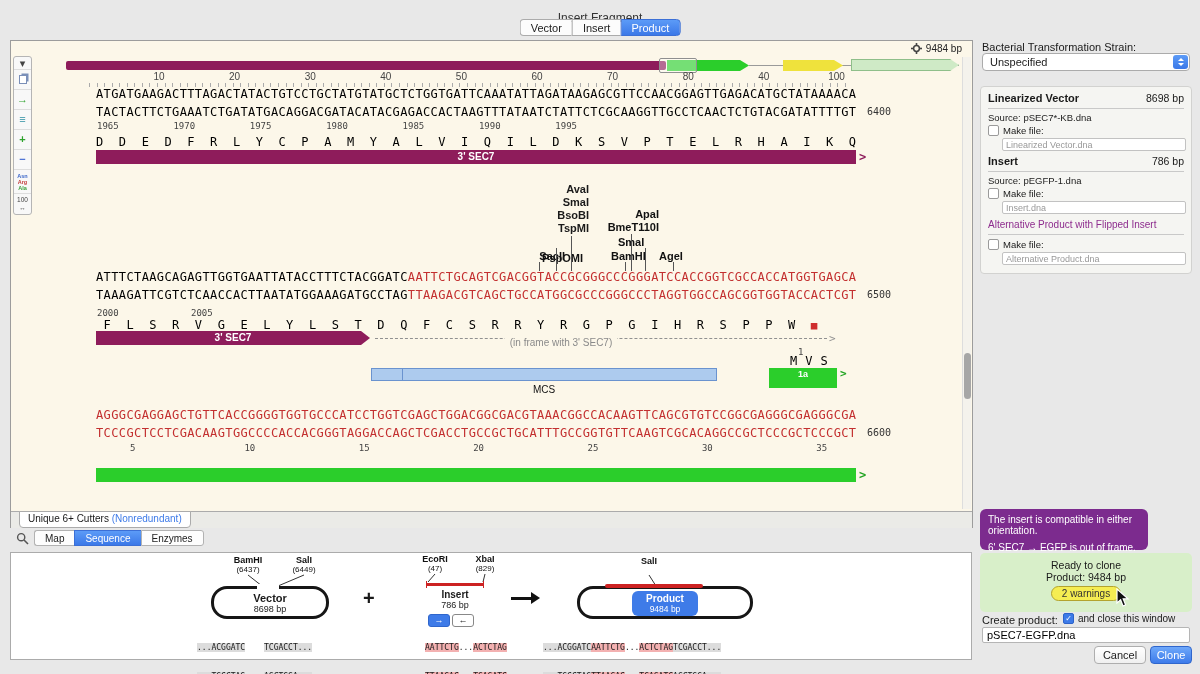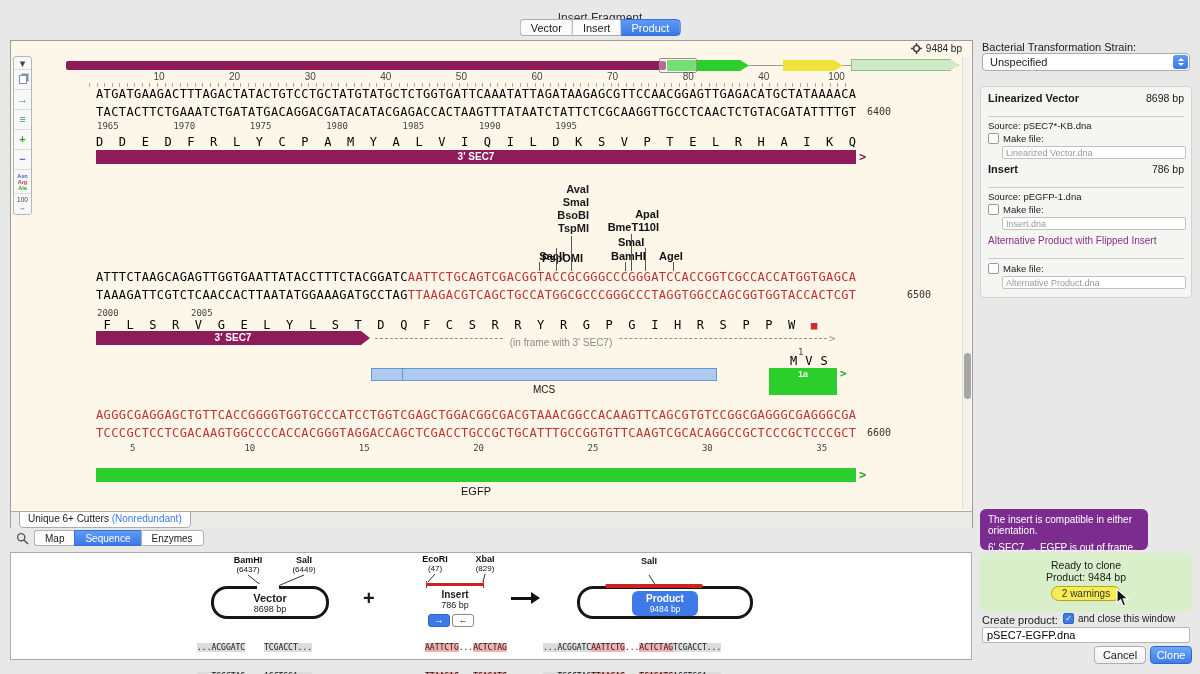--- a/index.html
+++ b/index.html
@@ -36,21 +36,21 @@
 .poscell3{width:114.4px;flex:none;}
 .toolbox{left:13px;top:56px;width:19px;background:#F8F8F8;border:1px solid #B5B5B5;border-radius:3px;}
 .tool{width:100%;border-bottom:1px solid #DDD;text-align:center;font-size:11px;line-height:19px;height:20px;color:#444;overflow:hidden;}
 .tool:last-child{border-bottom:none;}
 .copy-ic{display:inline-block;width:8px;height:9px;border:1px solid #7A8FB8;background:#FFF;box-shadow:2px -2px 0 -0.5px #7A8FB8;margin-top:5px;}
 .aa3{height:24px;line-height:5px;padding-top:3px;}
 .aa3 div{font-size:5.5px;line-height:6px;font-weight:bold;}
 .numtool{height:20px;line-height:8px;padding-top:2px;}
 .numtool div{font-size:6.5px;line-height:8px;}
 .groupbox{background:#F5F5F2;border:1px solid #D2D2D0;border-radius:4px;padding:5px 7px;width:212px;}
-.gb-hdr{display:flex;justify-content:space-between;align-items:baseline;border-bottom:1px solid #C9C9C9;padding-bottom:12px;}
+.gb-hdr{display:flex;justify-content:space-between;align-items:baseline;border-bottom:1px solid #C9C9C9;padding-bottom:4px;}
 .gb-title{font-size:11px;font-weight:bold;}
 .gb-size{font-size:10.5px;}
 .gb-alt-title{font-size:10px;color:#8E2D8E;}
 .gb-src{font-size:9.5px;margin:3px 0 1px;color:#222;}
 .gb-make{display:flex;align-items:center;gap:4px;font-size:9.5px;margin:2px 0;}
 .gb-input{display:block;width:184px;margin:1px 0 3px 14px;height:13px;font-size:9px;color:#999;border:1px solid #C2C2C2;border-radius:2px;background:#FFF;padding:0 3px;font-family:inherit;}
 .cb{width:11px;height:11px;border:1px solid #9A9A9A;background:#FFF;border-radius:2px;display:inline-flex;align-items:center;justify-content:center;font-size:8px;color:transparent;flex:none;}
 .cb.checked{background:#3E7BE8;border-color:#2E63C9;color:#FFF;}
 .warnpill{margin-top:3px;padding:1px 10px;background:#F5ED52;border:1px solid #B3A32E;border-radius:9px;font-size:10px;font-family:inherit;color:#333;}
 .btn{border:1px solid #AEAEAE;background:linear-gradient(#FFFFFF,#F0F0F0);border-radius:4px;font-size:11px;font-family:inherit;color:#222;}
@@ -142,54 +142,53 @@
   <div class="vline" style="left:560px;top:195px;height:35px;"></div>
   <div class="vline" style="left:620px;top:193px;height:37px;"></div>
   <div class="vline" style="left:545px;top:207px;height:23px;"></div>
   <div class="vline" style="left:634px;top:207px;height:23px;"></div>
   <div class="vline" style="left:528px;top:221px;height:9px;"></div>
   <div class="vline" style="left:614px;top:221px;height:9px;"></div>
   <div class="vline" style="left:662px;top:221px;height:9px;"></div>
 
   <div class="abs mono seqline" style="left:85px;top:230px;"><span class="seg-plain">ATTTCTAAGCAGAGTTGGTGAATTATACCTTTCTACGGATC</span><span class="seg-red">AATTCTGCAGTCGACGGTACCGCGGGCCCGGGATCCACCGGTCGCCACCATGGTGAGCA</span></div>
   <div class="abs mono seqline" style="left:85px;top:248px;"><span class="seg-plain">TAAAGATTCGTCTCAACCACTTAATATGGAAAGATGCCTAG</span><span class="seg-red">TTAAGACGTCAGCTGCCATGGCGCCCGGGCCCTAGGTGGCCAGCGGTGGTACCACTCGT</span></div>
-  <div class="abs mono rightnum" style="left:896px;top:248px;">6500</div>
+  <div class="abs mono rightnum" style="left:856px;top:248px;">6500</div>
   <div class="abs mono posnum" style="left:86px;top:267px;">2000</div>
   <div class="abs mono posnum" style="left:180px;top:267px;">2005</div>
   <div class="abs mono seqline" style="left:85px;top:278px;"><span class="seg-plain"> F  L  S  R  V  G  E  L  Y  L  S  T  D  Q  F  C  S  R  R  Y  R  G  P  G  I  H  R  S  P  P  W  </span><span class="seg-stop">■</span></div>
   <div class="fbar bar-maroon arrow-r" style="left:85px;top:290px;width:274px;">3' SEC7</div>
   <div class="abs" style="left:364px;top:297px;width:452px;border-top:1px dashed #909090;"></div>
   <div class="abs" style="left:430px;top:291px;width:240px;text-align:center;">
     <span style="background:#FCF7E9;padding:0 5px;color:#8A8A8A;font-size:10px;">(in frame with 3' SEC7)</span>
   </div>
   <div class="abs mono" style="left:818px;top:291px;font-size:11px;color:#909090;">&gt;</div>
   <div class="abs mono posnum" style="left:787px;top:306px;">1</div>
   <div class="abs mono seqline" style="left:779px;top:314px;">M V S</div>
   <div class="abs" style="left:360px;top:327px;width:346px;height:13px;background:#ADCBEE;border:1px solid #6A93CF;">
     <div class="abs" style="left:30px;top:0;width:1px;height:11px;background:#6A93CF;"></div>
   </div>
   <div class="abs" style="left:360px;top:343px;width:346px;text-align:center;font-size:10px;color:#111;">MCS</div>
-  <div class="fbar bar-green" style="left:758px;top:327px;width:68px;height:27px;line-height:13px;font-size:9px;">1a</div>
+  <div class="fbar bar-green" style="left:758px;top:327px;width:68px;height:20px;line-height:13px;font-size:9px;">1a</div>
   <div class="abs mono" style="left:829px;top:326px;font-size:11px;font-weight:bold;color:#23A523;">&gt;</div>
 
   <div class="abs mono seqline red" style="left:85px;top:368px;">AGGGCGAGGAGCTGTTCACCGGGGTGGTGCCCATCCTGGTCGAGCTGGACGGCGACGTAAACGGCCACAAGTTCAGCGTGTCCGGCGAGGGCGAGGGCGA</div>
   <div class="abs mono seqline red" style="left:85px;top:386px;">TCCCGCTCCTCGACAAGTGGCCCCACCACGGGTAGGACCAGCTCGACCTGCCGCTGCATTTGCCGGTGTTCAAGTCGCACAGGCCGCTCCCGCTCCCGCT</div>
   <div class="abs mono rightnum" style="left:856px;top:386px;">6600</div>
   <div class="abs" style="left:119px;top:402px;display:flex;">
       <div class="poscell3 mono posnum">5</div>
       <div class="poscell3 mono posnum">10</div>
       <div class="poscell3 mono posnum">15</div>
       <div class="poscell3 mono posnum">20</div>
       <div class="poscell3 mono posnum">25</div>
       <div class="poscell3 mono posnum">30</div>
       <div class="poscell3 mono posnum">35</div>
     </div>
   <div class="fbar bar-green" style="left:85px;top:427px;width:760px;"></div>
   <div class="abs mono" style="left:848px;top:427px;font-size:12px;font-weight:bold;color:#23A523;">&gt;</div>
-  <div class="abs" style="left:85px;top:444px;width:760px;text-align:center;font-size:11px;color:#111;">EGFP</div>
 
   <div class="abs" style="right:1px;top:16px;width:9px;height:452px;background:#F4F2EC;border-left:1px solid #DDD;">
     <div class="abs" style="left:1px;top:296px;width:7px;height:46px;background:#A6A6A6;border-radius:4px;"></div>
   </div>
 
   <div class="abs" style="left:0;top:470px;width:961px;height:17px;background:#EBEBE7;border-top:1px solid #ABABAB;">
     <div class="abs" style="left:8px;top:-1px;height:17px;background:#FFF;border:1px solid #ABABAB;border-radius:0 0 4px 4px;padding:1px 8px;font-size:10px;white-space:nowrap;">
       <span>Unique 6+ Cutters</span>
       <span style="color:#3E7BE8;">(Nonredundant)</span>
     </div>

